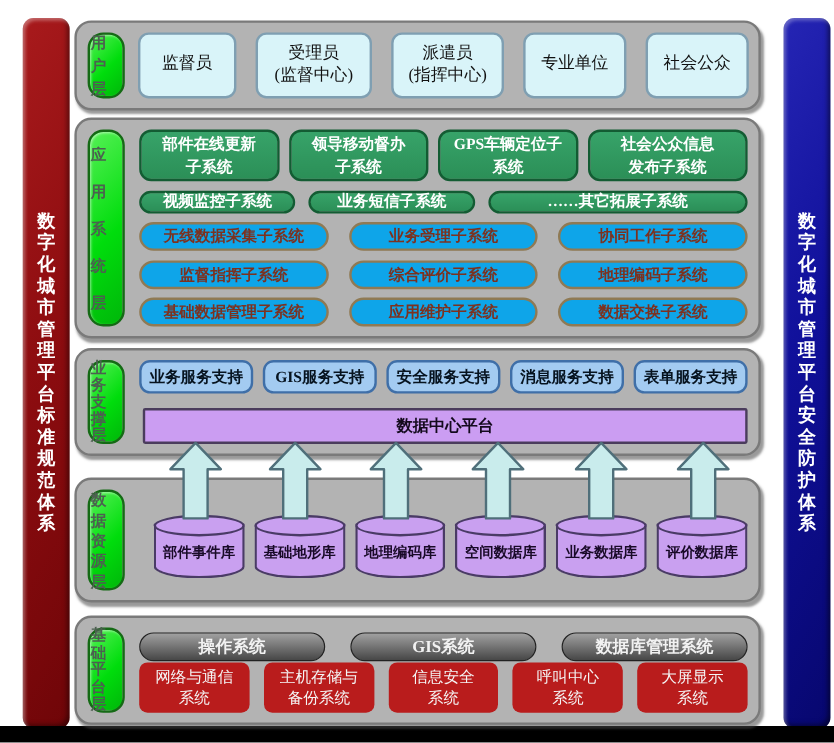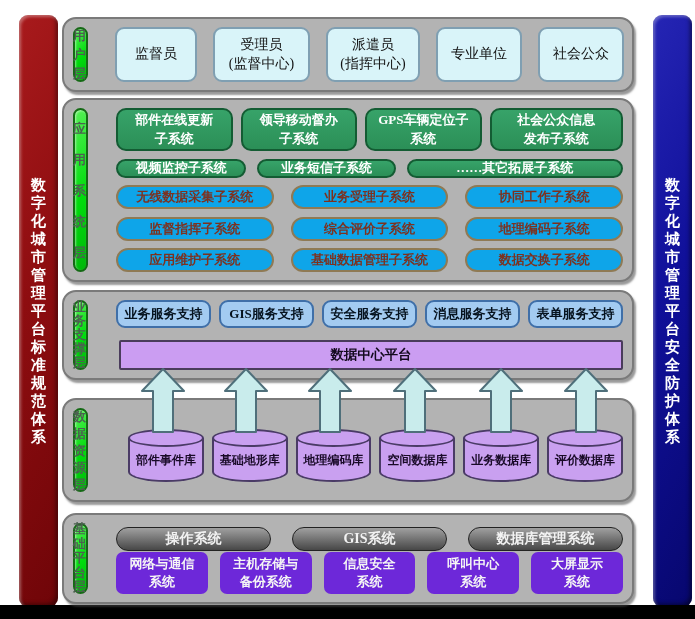--- a/index.html
+++ b/index.html
@@ -21,25 +21,25 @@
   
   .layer{position:absolute;left:62px;width:572px;background:#b3b3b3;border:2px solid #7a7a7a;
          border-radius:14px;box-sizing:border-box;box-shadow:2px 3px 2px rgba(70,70,70,.55);}
   .l-user{top:17px;height:75px;}
   .l-app{top:98px;height:184px;}
   .l-svc{top:290px;height:90px;}
   .l-data{top:398px;height:104px;}
   .l-infra{top:513px;height:91px;}
 
   
-  .glabel{position:absolute;left:9px;top:8px;bottom:8px;width:15px;border-radius:13px;
+  .glabel{position:absolute;left:9px;top:8px;bottom:8px;width:31px;border-radius:13px;
           background:linear-gradient(135deg,#55f055 0%,#00dd0c 55%,#00b70a 100%);
           border:2px solid #156a15;box-sizing:border-box;
           box-shadow:inset 1px 1px 2px rgba(255,255,255,.5);
-          display:flex;align-items:center;justify-content:flex-end;}
+          display:flex;align-items:center;justify-content:flex-start;}
   .glabel .vt{width:1.1em;word-break:break-all;text-align:center;font-weight:bold;
           font-size:13px;color:#4c6050;}
   .lh-user .vt{line-height:19px;} .lh-app .vt{line-height:31px;} .lh-svc .vt{line-height:14px;}
   .lh-data .vt{line-height:17px;} .lh-infra .vt{line-height:14.5px;}
 
   .content{position:absolute;left:52px;right:9px;top:8px;bottom:8px;display:flex;
            flex-direction:column;justify-content:space-between;}
   .row{display:flex;align-items:stretch;}
   .pre{white-space:pre-line;}
 
@@ -84,22 +84,22 @@
 
   
   .arrows{position:absolute;left:62px;top:368px;z-index:5;}
 
   
   .rowP{height:24px;gap:21px;margin-top:4px;} .rowP>div{flex:1;}
   .pill{background:linear-gradient(#a0a0a0,#474747);border:1px solid #222;border-radius:13px;
         box-sizing:border-box;display:flex;align-items:center;justify-content:center;
         color:#f2f2f2;font-weight:bold;font-size:14px;}
   .rowH{height:42px;gap:12px;} .rowH>div{flex:1;}
-  .bbox{background:#6d28d9;border-radius:7px;display:flex;align-items:center;justify-content:center;
-        text-align:center;color:#f5f5f5;font-weight:bold;font-size:13px;line-height:1.35;}
+  .bbox{background:#b91c1c;border-radius:7px;display:flex;align-items:center;justify-content:center;
+        text-align:center;color:#f5f5f5;font-weight:normal;font-size:13px;line-height:1.35;}
 </style>
 </head>
 <body>
 
 <div id="stage">
 
   <div class="pillar left">
     <div class="vtext">数字化城市管理平台标准规范体系</div>
   </div>
   <div class="pillar right">
@@ -148,22 +148,22 @@
         <div class="obox">无线数据采集子系统</div>
         <div class="obox">业务受理子系统</div>
         <div class="obox">协同工作子系统</div>
       </div>
       <div class="row rowO">
         <div class="obox">监督指挥子系统</div>
         <div class="obox">综合评价子系统</div>
         <div class="obox">地理编码子系统</div>
       </div>
       <div class="row rowO">
+        <div class="obox">基础数据管理子系统</div>
         <div class="obox">应用维护子系统</div>
-        <div class="obox">基础数据管理子系统</div>
         <div class="obox">数据交换子系统</div>
       </div>
     </div>
   </div>
 
   <div class="layer l-svc">
     <div class="glabel lh-svc">
       <span class="vt">业务支撑层</span>
     </div>
     <div class="content">

